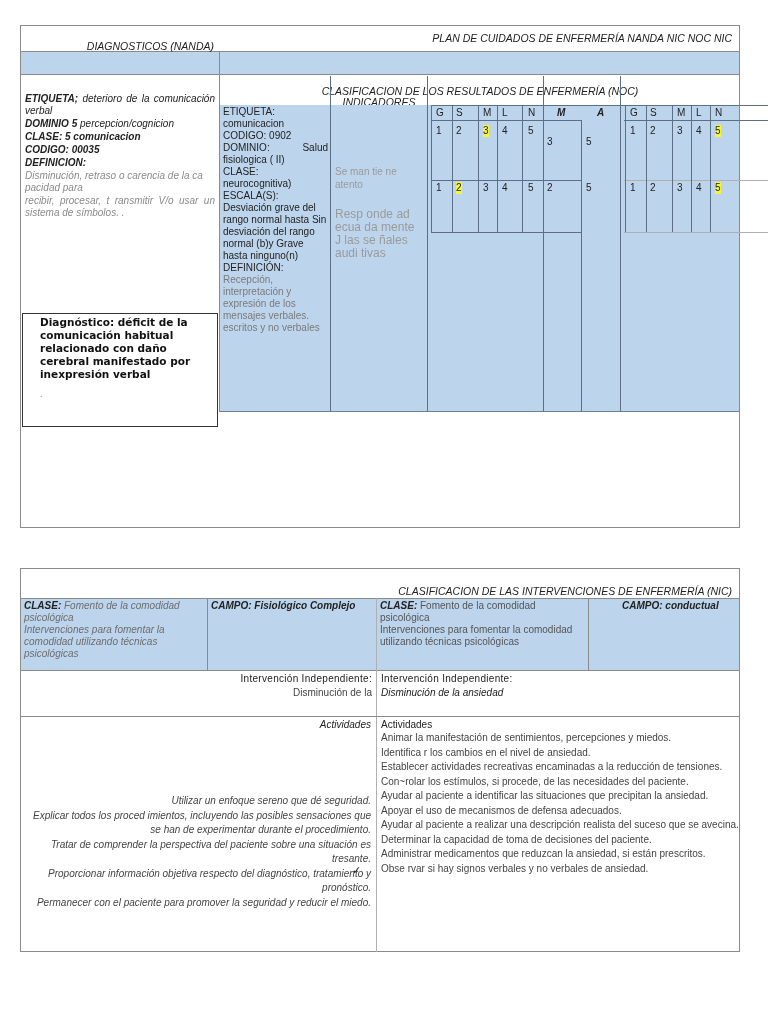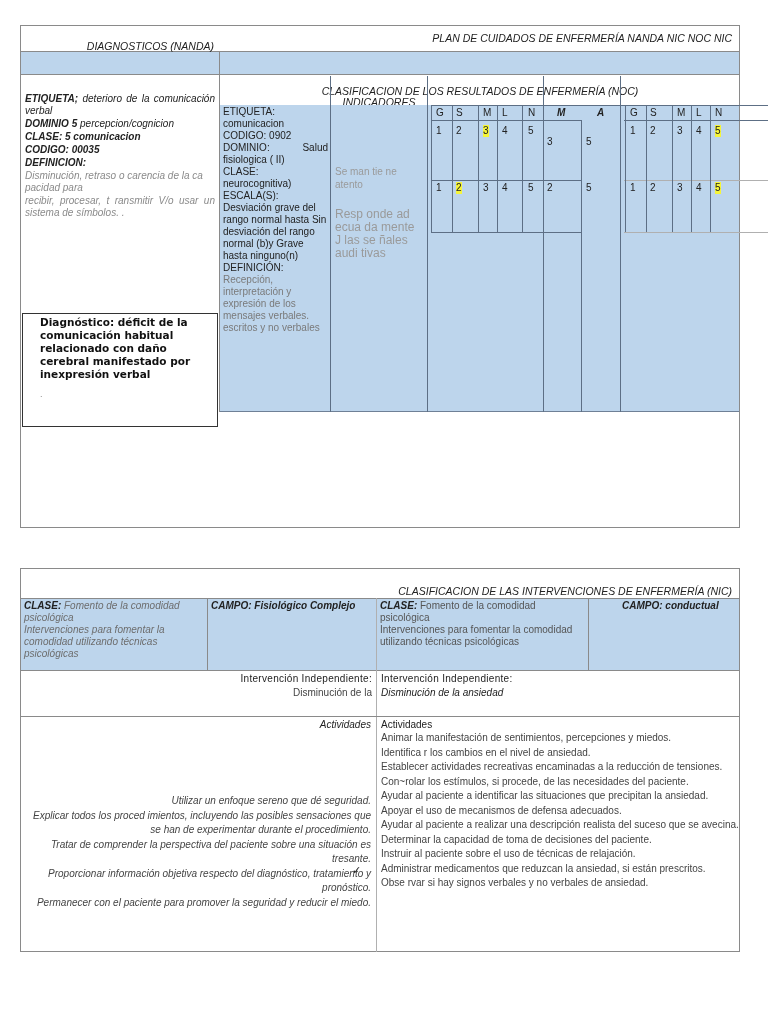--- a/index.html
+++ b/index.html
@@ -184,16 +184,15 @@
 <div class="abs" style="left:381px;top:718px;width:350px;font-size:10px;line-height:13px;">Actividades</div>
 <div class="abs" style="left:381px;top:731px;width:358px;font-size:10px;line-height:14.5px;color:#444;">
   <div>Animar la manifestación de sentimientos, percepciones y miedos.</div>
   <div>Identifica r los cambios en el nivel de ansiedad.</div>
   <div>Establecer actividades recreativas encaminadas a la reducción de tensiones.</div>
   <div>Con~rolar los estímulos, si procede, de las necesidades del paciente.</div>
   <div>Ayudar al paciente a identificar las situaciones que precipitan la ansiedad.</div>
   <div>Apoyar el uso de mecanismos de defensa adecuados.</div>
   <div>Ayudar al paciente a realizar una descripción realista del suceso que se avecina.</div>
   <div>Determinar la capacidad de toma de decisiones del paciente.</div>
-  <div>Instruir al paciente sobre el uso de técnicas de relajación.</div>
   <div>Administrar medicamentos que reduzcan la ansiedad, si están prescritos.</div>
   <div>Obse rvar si hay signos verbales y no verbales de ansiedad.</div>
 </div>
 
 </body></html>

